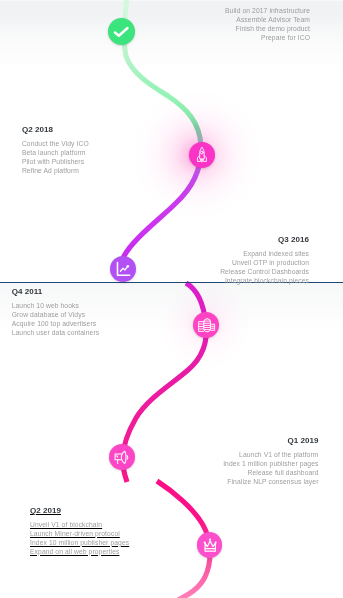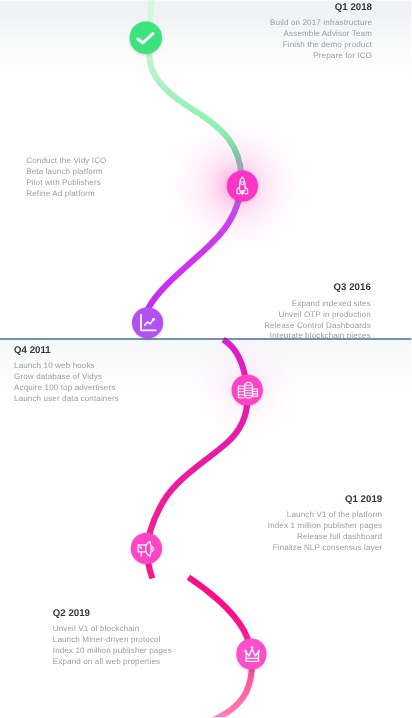--- a/index.html
+++ b/index.html
@@ -89,29 +89,29 @@
     <path fill="none" stroke="url(#gradTop)" stroke-width="5.1" stroke-linecap="round" d="M127,-8 C125,20 122,38 126,56 C132,74 152,86 168,96 C186,108 200,122 201,146 C202,170 192,188 176,203 C160,219 134,238 124,256"></path>
     <path fill="none" stroke="url(#gradMid)" stroke-width="5.1" stroke-linecap="butt" d="M186,283 C198,290 204,306 205.8,324 C208,342 202,358 188,370 C172,384 148,398 136,418 C128.5,431 123.2,444 122.6,458 C122.2,468 125,476 127,482"></path>
     <path fill="none" stroke="url(#gradTail)" stroke-width="5.1" stroke-linecap="butt" d="M157,481 C174,492 194,509 203,525 C212,541 212,562 205,577 C199,589 188,595 178,600"></path>
   </svg>
 </div>
 
 <div class="divider" style="top: 282px; background: rgb(29, 74, 116);"></div>
 
 <div id="blocks">
     <div class="blk right" style="left: 150px; top: 1.4px; width: 160px;">
-      <div class="qt" style="color: rgb(51, 56, 61);">Q1 2018</div>
       <div style="margin-top: 4.5px;">
         <div class="ln" style="color: rgb(155, 157, 159);">Build on 2017 infrastructure</div>
         <div class="ln" style="color: rgb(155, 157, 159);">Assemble Advisor Team</div>
         <div class="ln" style="color: rgb(155, 157, 159);">Finish the demo product</div>
         <div class="ln" style="color: rgb(155, 157, 159);">Prepare for ICO</div>
       </div>
     </div>
     <div class="blk left" style="left: 21.9px; top: 125px; width: 160px;">
+      <div class="qt" style="color: rgb(51, 56, 61);">Q2 2018</div>
       <div style="margin-top: 4.5px;">
         <div class="ln" style="color: rgb(155, 157, 159);">Conduct the Vidy ICO</div>
         <div class="ln" style="color: rgb(155, 157, 159);">Beta launch platform</div>
         <div class="ln" style="color: rgb(155, 157, 159);">Pilot with Publishers</div>
         <div class="ln" style="color: rgb(155, 157, 159);">Refine Ad platform</div>
       </div>
     </div>
     <div class="blk right" style="left: 149px; top: 235.3px; width: 160px;">
       <div class="qt" style="color: rgb(51, 56, 61);">Q3 2016</div>
       <div style="margin-top: 4.5px;">
@@ -124,29 +124,29 @@
     <div class="blk left" style="left: 11.7px; top: 287px; width: 160px;">
       <div class="qt" style="color: rgb(51, 56, 61);">Q4 2011</div>
       <div style="margin-top: 4.5px;">
         <div class="ln" style="color: rgb(155, 157, 159);">Launch 10 web hooks</div>
         <div class="ln" style="color: rgb(155, 157, 159);">Grow database of Vidys</div>
         <div class="ln" style="color: rgb(155, 157, 159);">Acquire 100 top advertisers</div>
         <div class="ln" style="color: rgb(155, 157, 159);">Launch user data containers</div>
       </div>
     </div>
     <div class="blk right" style="left: 158.5px; top: 411.3px; width: 160px;">
-      <div class="qt" style="color: rgb(51, 56, 61);">Q1 2019</div>
+      <div class="qt" style="color: rgb(51, 56, 61); margin-top: 25px;">Q1 2019</div>
       <div style="margin-top: 4.5px;">
         <div class="ln" style="color: rgb(155, 157, 159);">Launch V1 of the platform</div>
         <div class="ln" style="color: rgb(155, 157, 159);">Index 1 million publisher pages</div>
         <div class="ln" style="color: rgb(155, 157, 159);">Release full dashboard</div>
         <div class="ln" style="color: rgb(155, 157, 159);">Finalize NLP consensus layer</div>
       </div>
     </div>
-    <div class="blk left" style="left: 44px; top: 506px; width: 160px;">
+    <div class="blk left" style="left: 30px; top: 506px; width: 160px; text-decoration: underline;">
       <div class="qt" style="color: rgb(51, 56, 61);">Q2 2019</div>
       <div style="margin-top: 4.5px;">
         <div class="ln" style="color: rgb(155, 157, 159);">Unveil V1 of blockchain</div>
         <div class="ln" style="color: rgb(155, 157, 159);">Launch Miner-driven protocol</div>
         <div class="ln" style="color: rgb(155, 157, 159);">Index 10 million publisher pages</div>
         <div class="ln" style="color: rgb(155, 157, 159);">Expand on all web properties</div>
       </div>
     </div>
   </div>
 <div id="nodes">

